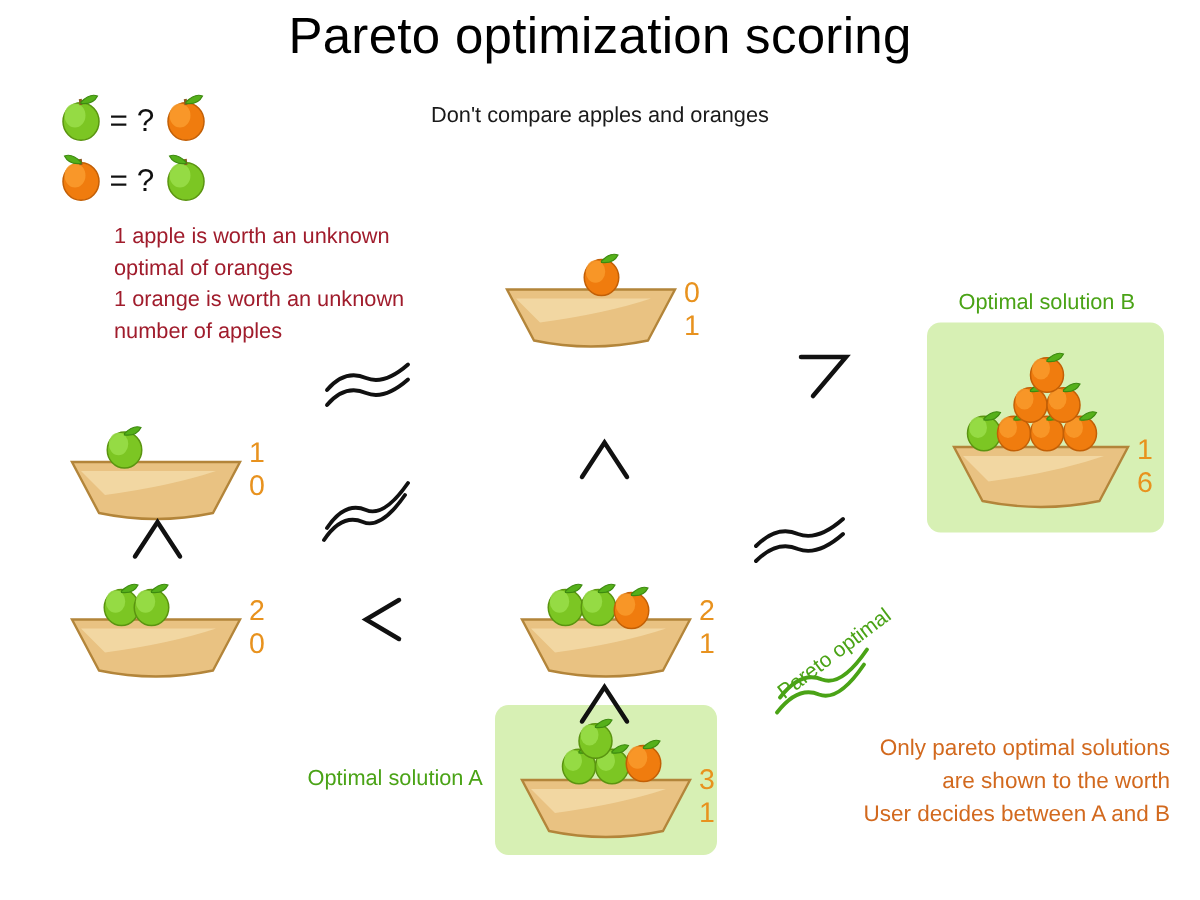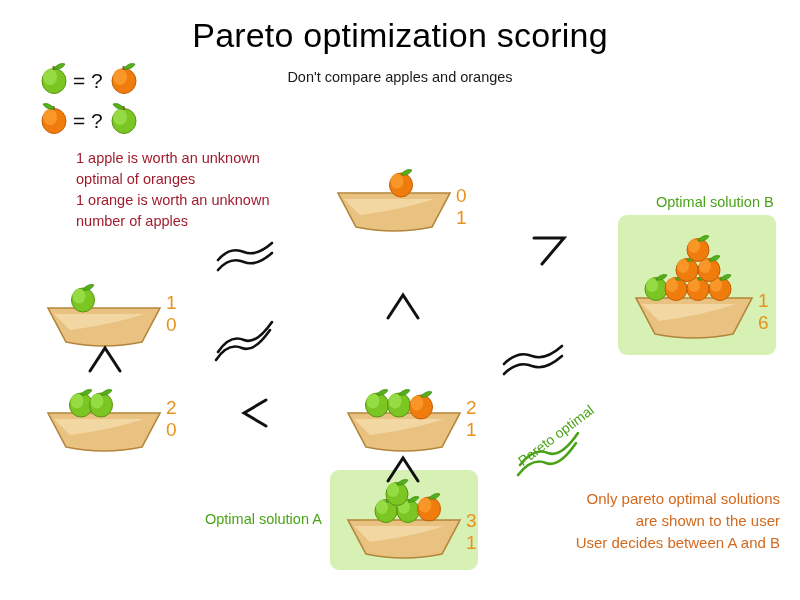--- a/index.html
+++ b/index.html
@@ -12,21 +12,21 @@
     height: 600px;
     position: relative;
     overflow: hidden;
     font-family: "Liberation Sans", sans-serif;
     color: #000;
   }
   .abs { position: absolute; }
 
   
   #page-title {
-    left: 0; top: 16px; width: 800px;
+    left: 0; top: 5px; width: 800px;
     text-align: center;
     font-size: 34px;
     font-weight: normal;
     color: #000;
     letter-spacing: .2px;
   }
   #subtitle {
     left: 200px; top: 68px; width: 400px;
     text-align: center;
     font-size: 14.5px;
@@ -262,21 +262,21 @@
     <ellipse cx="13" cy="16" rx="6.5" ry="7.5" fill="#fa9c2e" opacity=".8"></ellipse>
     <path d="M17 9 q6 -6 11 -4 q-3 6 -11 5 z" fill="#55b01a" stroke="#3d8a10" stroke-width=".8"></path>
   </svg>
   <div class="score abs" style="left:122px; top:30px;">
     <div>3</div>
     <div>1</div>
   </div>
 </div>
 
 <div class="abs opt-box" style="left:618px; top:215px; width:158px; height:140px;"></div>
-<div class="abs opt-label" style="left:639px; top:194px;margin-left:17px;">Optimal solution B</div>
+<div class="abs opt-label" style="left:639px; top:194px;">Optimal solution B</div>
 <div class="bowl-group" style="left:632px; top:228px;">
   <svg width="124" height="66" style="position:absolute;left:0;top:62px;">
     <path d="M4 8 L120 8 L101 44 Q62 52 23 44 Z" fill="#e9c282" stroke="#b3853a" stroke-width="1.6"></path>
     <path d="M10 14 L104 14 Q72 25 27 31 Z" fill="#f4dcaa" opacity=".8"></path>
   </svg>
   <svg width="32" height="32" style="position:absolute;left:8px;top:42px;">
     <ellipse cx="16" cy="19" rx="11" ry="11.5" fill="#7cc623" stroke="#5a9410" stroke-width="1"></ellipse>
     <ellipse cx="12" cy="15" rx="6" ry="7" fill="#9ade4a" opacity=".85"></ellipse>
     <path d="M16 9 q6 -6 11 -4 q-3 6 -11 5 z" fill="#55b01a" stroke="#3d8a10" stroke-width=".8"></path>
   </svg>
@@ -353,15 +353,15 @@
 
 <svg class="cmp" style="left:512px; top:425px;" width="80" height="52">
   <path d="M8 40 q14 -18 28 -12 q13 5 30 -20" stroke="#4aa316" stroke-width="2.6" fill="none" stroke-linecap="round"></path>
   <path d="M6 50 q14 -18 28 -12 q13 5 30 -20" stroke="#4aa316" stroke-width="2.6" fill="none" stroke-linecap="round"></path>
 </svg>
 
 <div class="abs" id="pareto-optimal-label">Pareto optimal</div>
 
 <div class="abs" id="note-text">
   <div>Only pareto optimal solutions</div>
-  <div>are shown to the user</div>
+  <div>are shown to the worth</div>
   <div>User decides between A and B</div>
 </div>
 
 </body></html>

